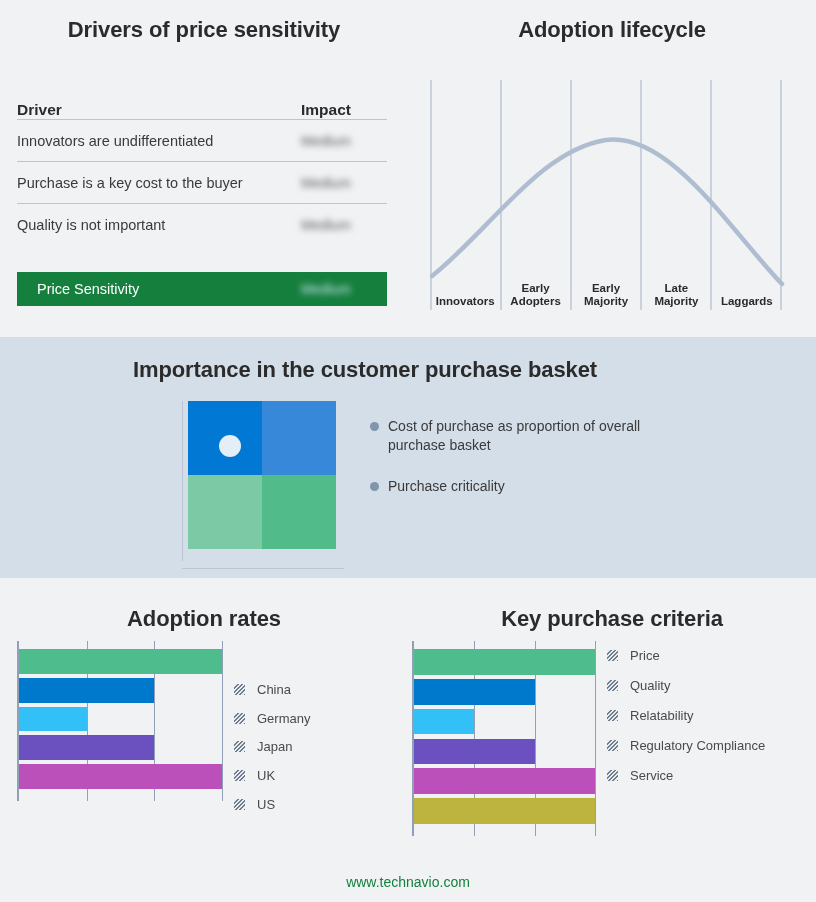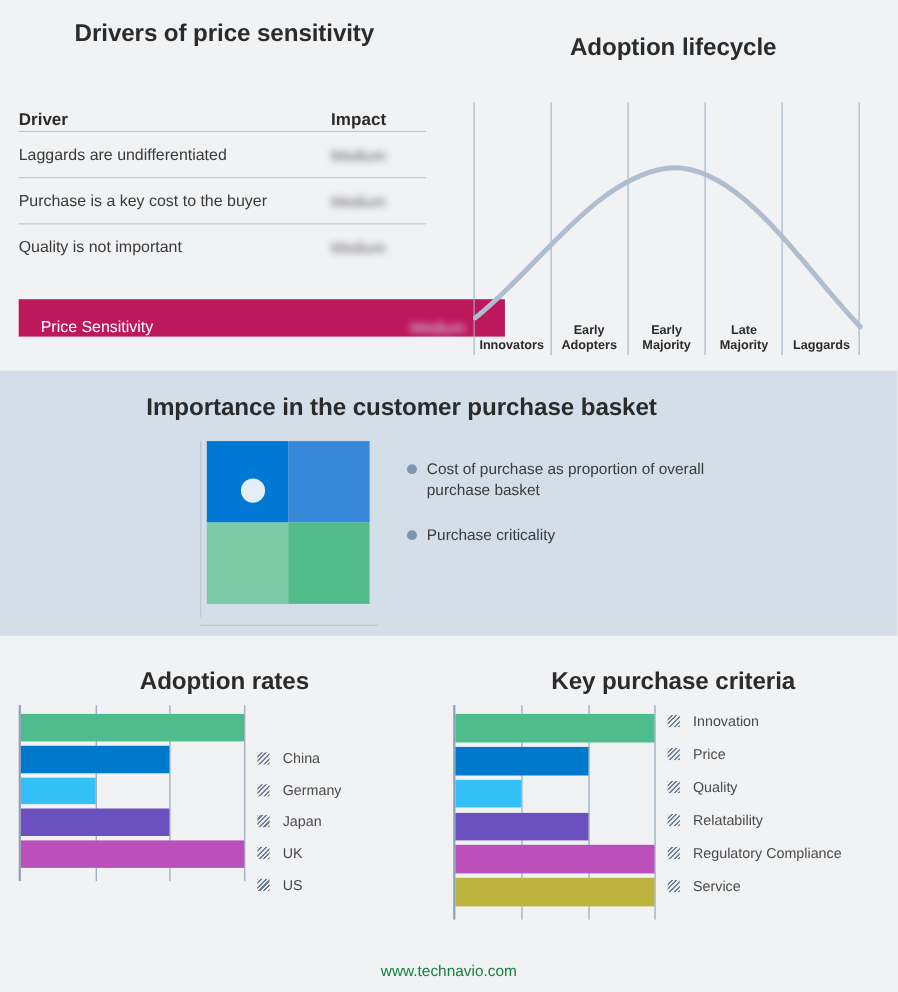--- a/index.html
+++ b/index.html
@@ -42,33 +42,33 @@
   }
   .tr:last-of-type { border-bottom: none; }
   .td { font-size: 14.5px; color: #3a3a3a; }
   .td.driver { flex: 1; }
   .td.impact {
     width: 86px; color: #5e5e5e; font-size: 14px;
     filter: blur(3.2px); -webkit-filter: blur(3.2px);
   }
 
   .row-highlight {
-    position: absolute; left: 17px; top: 272px; width: 442px; height: 34px;
-    background: #be185d; display: flex; align-items: flex-end;
+    position: absolute; left: 17px; top: 272px; width: 370px; height: 34px;
+    background: #15803d; display: flex; align-items: center;
   }
   .row-highlight .rh-label {
     flex: 1; color: #ffffff; font-size: 14.5px; padding-left: 20px;
   }
   .row-highlight .rh-impact {
     width: 86px; color: #cfe4f7; font-size: 14px;
     filter: blur(3.2px); -webkit-filter: blur(3.2px);
   }
 
   
-  .lifecycle { position: absolute; left: 408px; top: 13px; width: 408px; height: 251px; }
+  .lifecycle { position: absolute; left: 408px; top: 0; width: 408px; height: 251px; }
   .lifecycle .panel-title { position: absolute; left: 0; top: 17px; width: 408px; }
   .lc-plot { position: absolute; left: 22px; top: 80px; width: 368px; height: 230px; }
   .lc-plot svg { display: block; }
   .lc-labels {
     position: absolute; left: 22px; top: 272px; width: 352px; height: 38px;
     display: flex;
   }
   .lc-lab {
     flex: 1; text-align: center; font-size: 11.5px; font-weight: bold;
     color: #2b2b2b; line-height: 13px; display: flex; flex-direction: column;
@@ -143,21 +143,21 @@
   <div class="drivers">
     <div class="panel-title">Drivers of price sensitivity</div>
 
     <div class="tbl">
       <div class="tbl-head">
         <div class="th driver">Driver</div>
         <div class="th impact">Impact</div>
       </div>
 
       <div class="tr">
-        <div class="td driver">Laggards are undifferentiated</div>
+        <div class="td driver">Innovators are undifferentiated</div>
         <div class="td impact">Medium</div>
       </div>
       <div class="tr">
         <div class="td driver">Purchase is a key cost to the buyer</div>
         <div class="td impact">Medium</div>
       </div>
       <div class="tr">
         <div class="td driver">Quality is not important</div>
         <div class="td impact">Medium</div>
       </div>
@@ -284,24 +284,20 @@
         <div class="bc-bar" style="top: 8px; height: 25.8333px; width: 181px; background: rgb(79, 188, 142);"></div>
         <div class="bc-bar" style="top: 37.8333px; height: 25.8333px; width: 120.667px; background: rgb(0, 121, 205);"></div>
         <div class="bc-bar" style="top: 67.6667px; height: 25.8333px; width: 60.3333px; background: rgb(51, 192, 247);"></div>
         <div class="bc-bar" style="top: 97.5px; height: 25.8333px; width: 120.667px; background: rgb(107, 81, 192);"></div>
         <div class="bc-bar" style="top: 127.333px; height: 25.8333px; width: 181px; background: rgb(187, 80, 187);"></div>
         <div class="bc-bar" style="top: 157.167px; height: 25.8333px; width: 181px; background: rgb(189, 180, 63);"></div>
       </div>
     <div class="bc-legend" id="chart1-legend" style="left:199px; top:63px;">
         <div class="lg-item" style="height: 29.8333px;">
           <span class="lg-swatch"></span>
-          <span class="lg-label">Innovation</span>
-        </div>
-        <div class="lg-item" style="height: 29.8333px;">
-          <span class="lg-swatch"></span>
           <span class="lg-label">Price</span>
         </div>
         <div class="lg-item" style="height: 29.8333px;">
           <span class="lg-swatch"></span>
           <span class="lg-label">Quality</span>
         </div>
         <div class="lg-item" style="height: 29.8333px;">
           <span class="lg-swatch"></span>
           <span class="lg-label">Relatability</span>
         </div>

